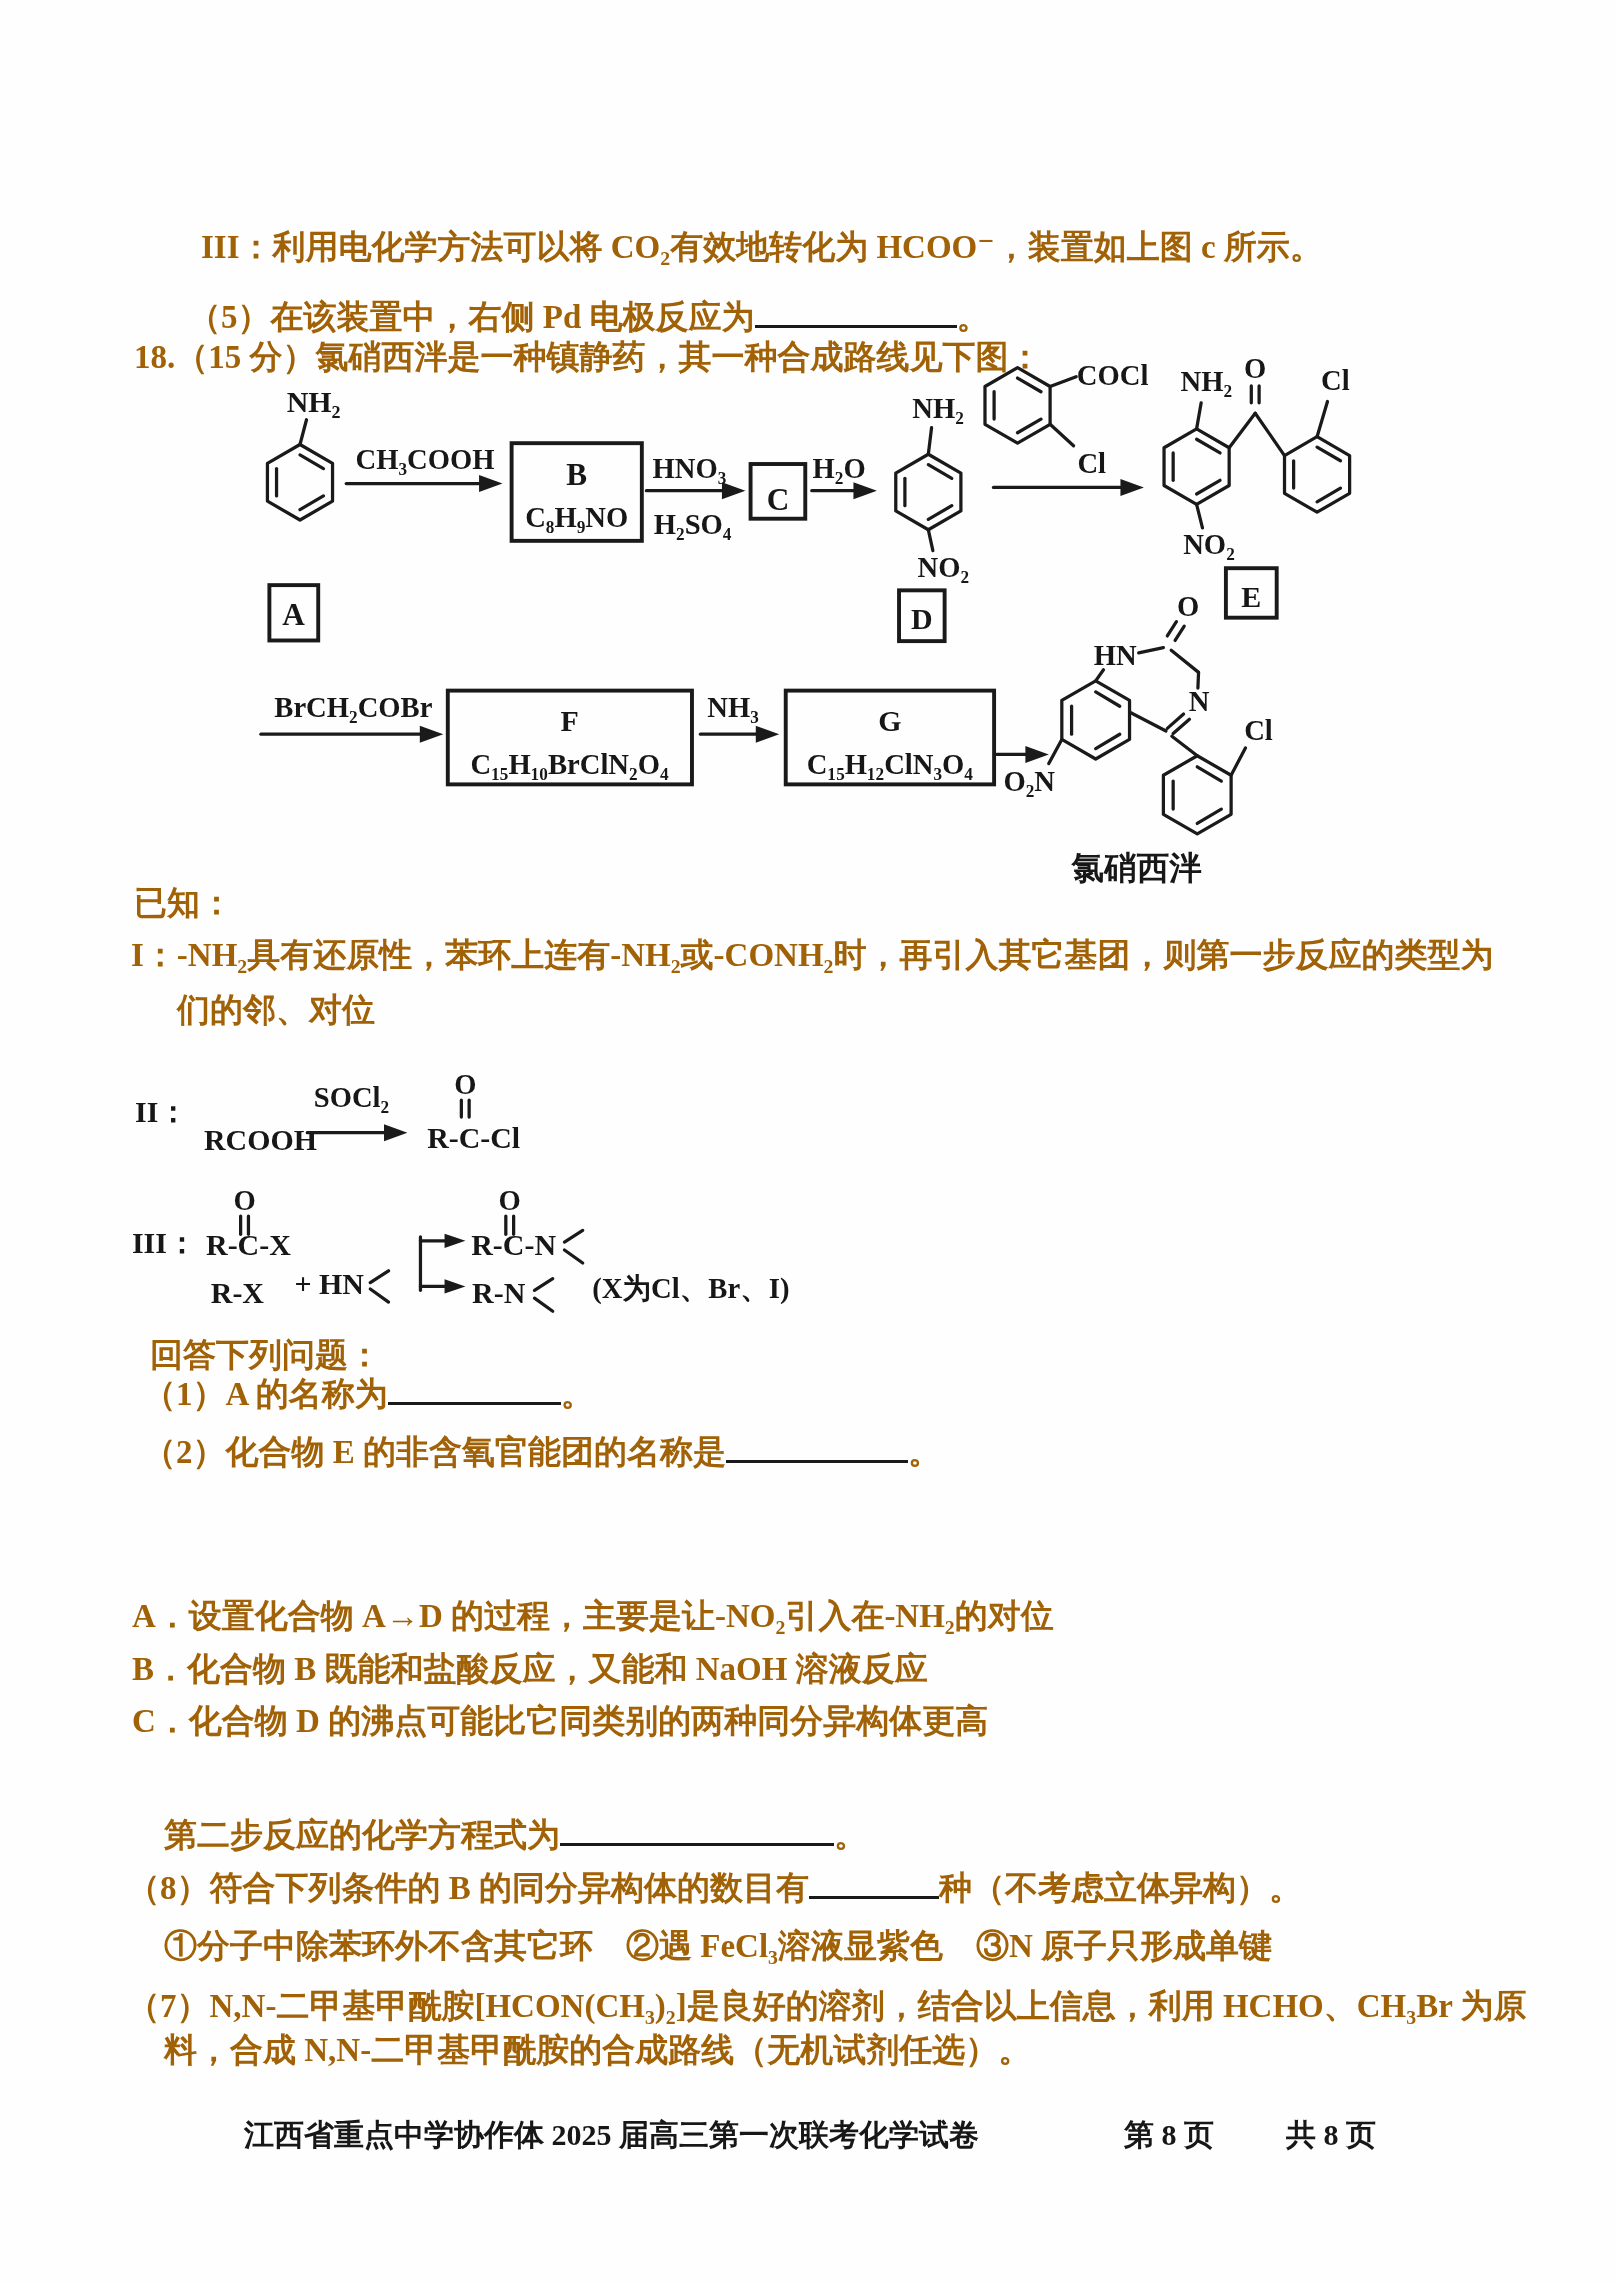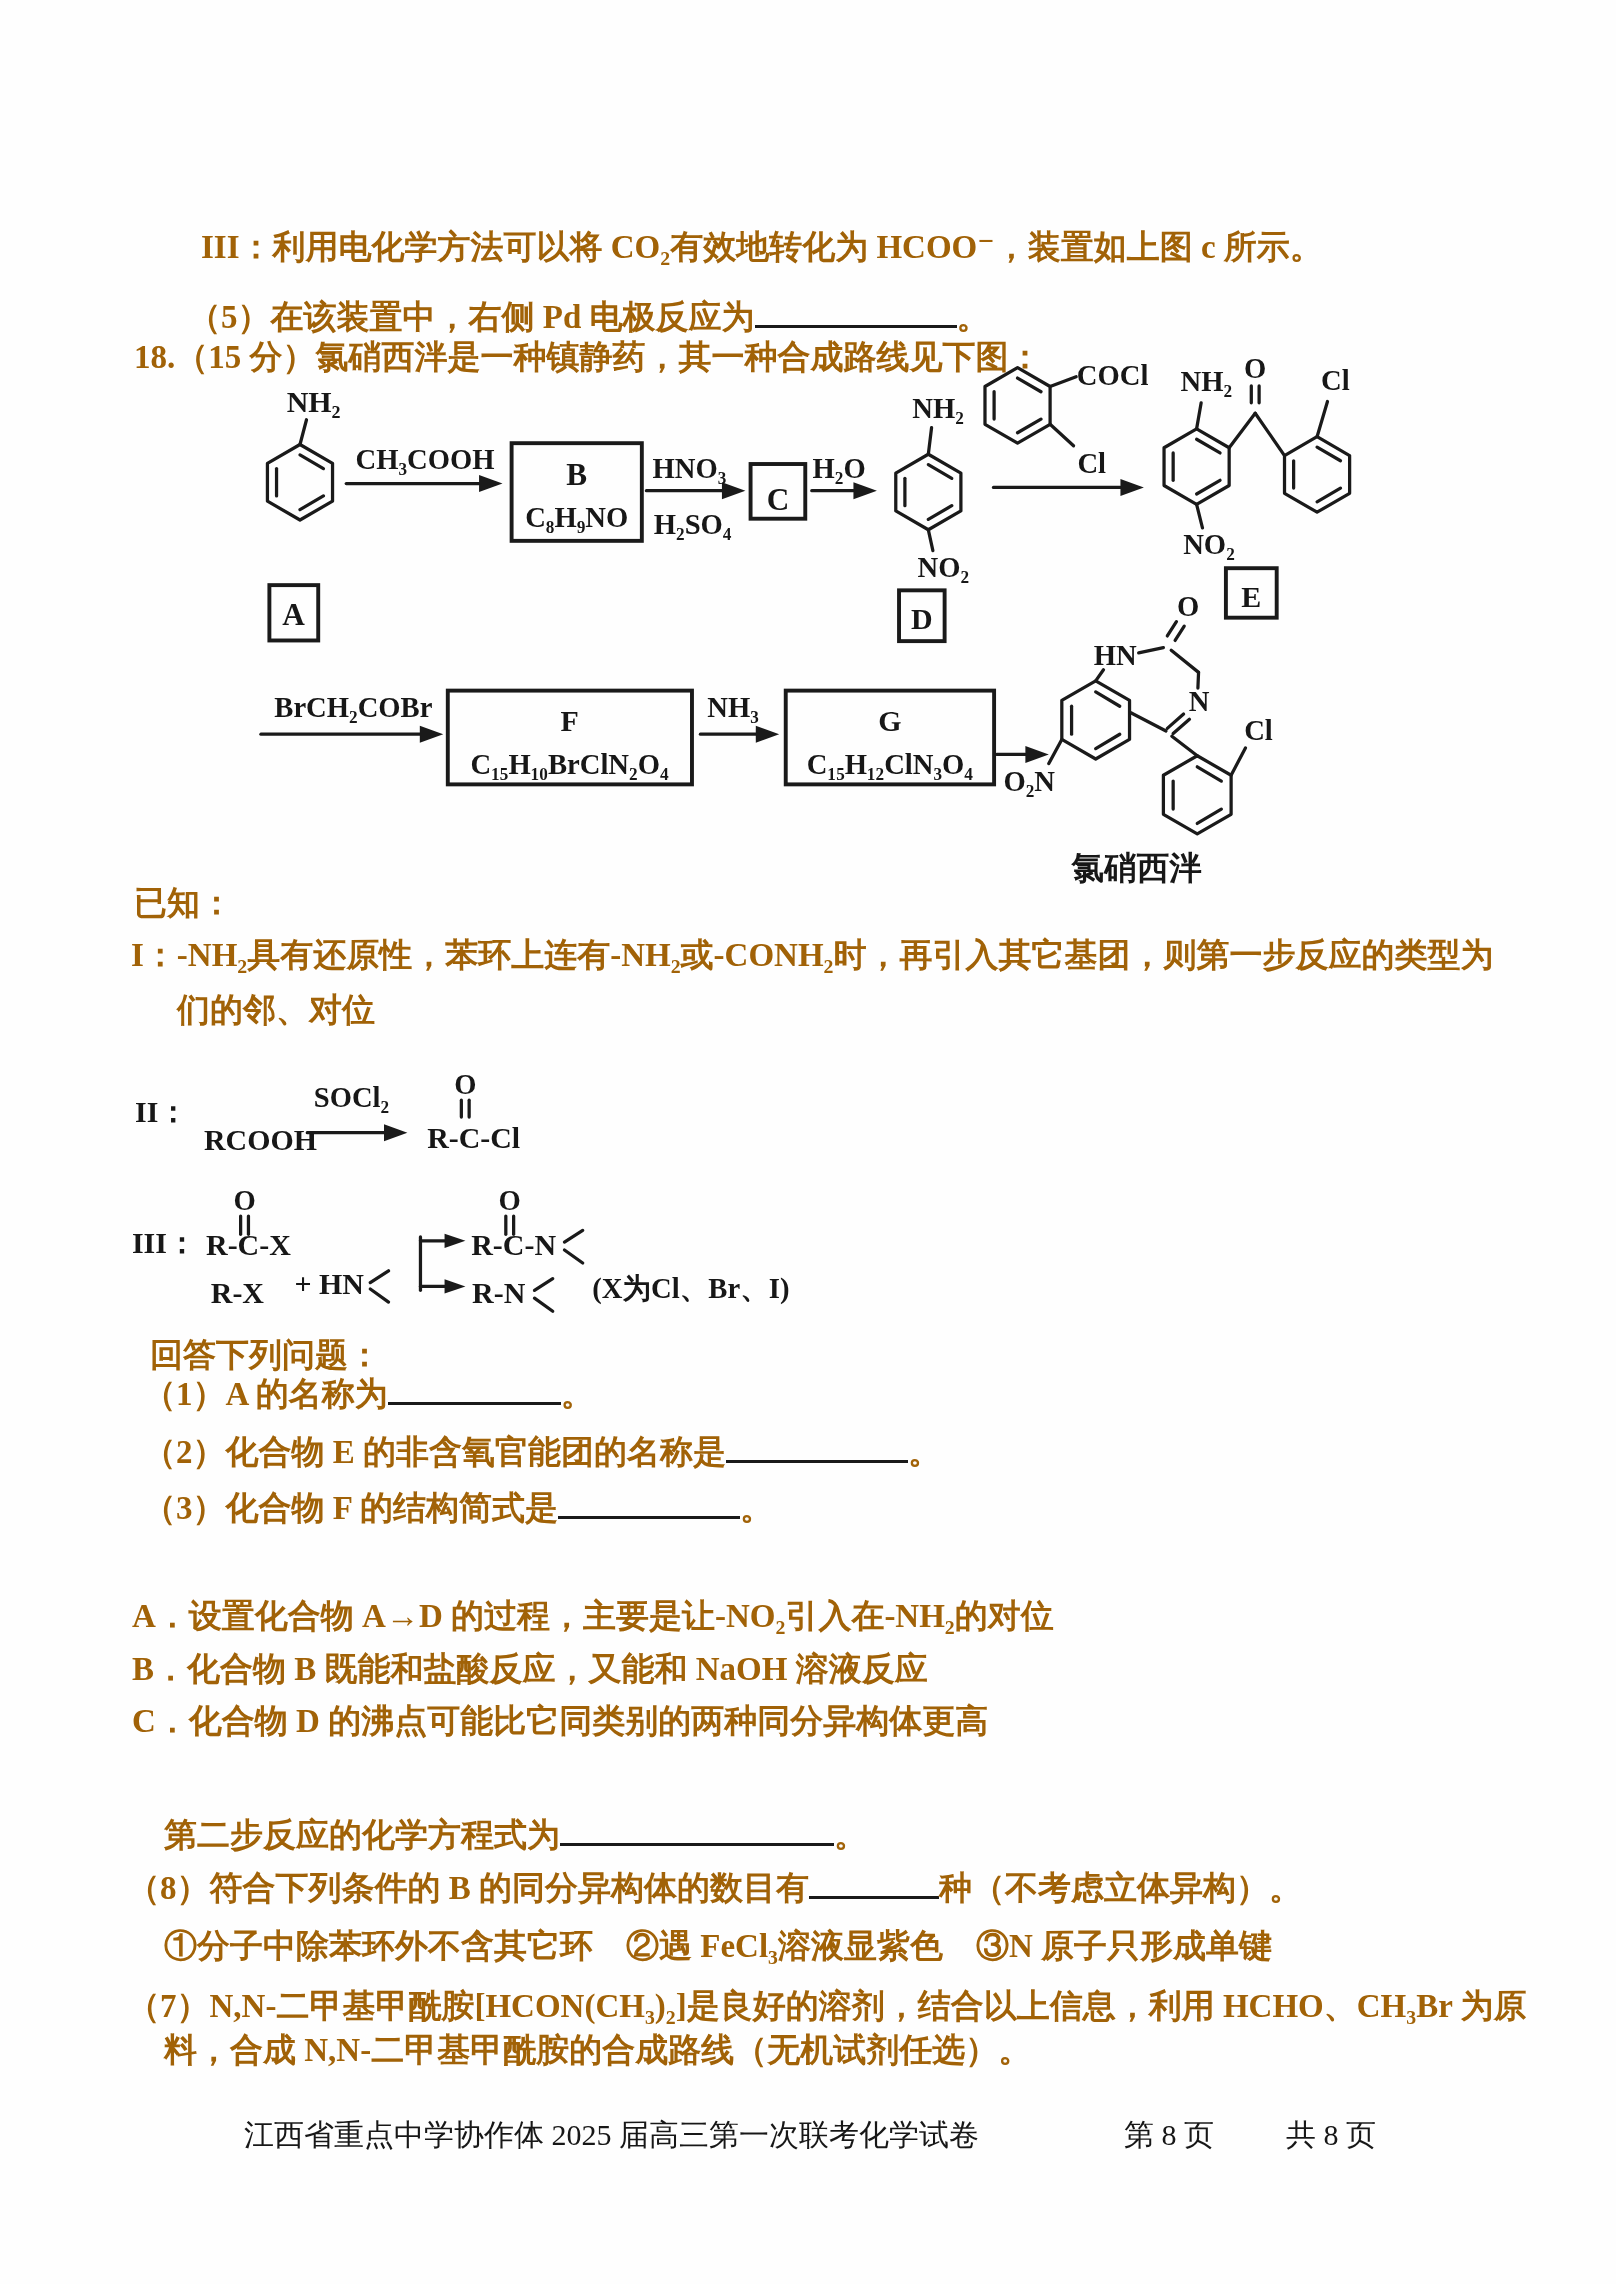--- a/index.html
+++ b/index.html
@@ -3,21 +3,21 @@
 <meta charset="utf-8">
 <style>
   html,body{margin:0;padding:0;}
   body{
     width:1616px;height:2284px;background:#ffffff;
     font-family:"Liberation Serif","DejaVu Serif",serif;color:#171717;
   }
   .page{position:relative;width:1616px;height:2284px;background:#fefefe;overflow:hidden;}
   .line{position:absolute;font-size:33px;font-weight:600;white-space:nowrap;color:#a16207;}
   .blank{display:inline-block;border-bottom:3.9px solid #1a1a1a;height:6.5px;}
-  .footer-txt{position:absolute;font-size:30px;font-weight:400;white-space:nowrap;}
+  .footer-txt{position:absolute;font-size:30px;font-weight:700;white-space:nowrap;}
   svg{position:absolute;overflow:visible;}
   svg text{fill:#171717;font-weight:700;font-family:"Liberation Serif","DejaVu Serif",serif;}
   .bond{stroke:#1a1a1a;stroke-width:5;stroke-linecap:round;fill:none;}
   .ring{stroke:#1a1a1a;stroke-width:5;stroke-linejoin:round;fill:none;}
   .box{stroke:#1a1a1a;stroke-width:6;fill:none;}
   .ah{fill:#1a1a1a;stroke:none;}
 </style>
 </head>
 <body>
 
@@ -231,21 +231,20 @@
 
     <text x="870" y="192" font-size="44" text-anchor="middle">(X为Cl、Br、I)</text>
   </svg>
 
   <div class="line" style="left:150px;top:1333px">回答下列问题：</div>
 
   <div class="line" style="left:143px;top:1372px"><span>（1）A 的名称为</span><span class="blank" style="width:173px"></span><span>。</span></div>
 
   <div class="line" style="left:143px;top:1430px"><span>（2）化合物 E 的非含氧官能团的名称是</span><span class="blank" style="width:182px"></span><span>。</span></div>
 
-  <div class="line" style="left:143px;top:1486px"><span>（3）化合物 F 的结构简式是</span><span class="blank" style="width:182px"></span><span>。</span></div>
 
 
   <div class="line" style="left:132px;top:1647px">B．化合物 B 既能和盐酸反应，又能和 NaOH 溶液反应</div>
   <div class="line" style="left:132px;top:1594px">A．设置化合物 A→D 的过程，主要是让-NO₂引入在-NH₂的对位</div>
   <div class="line" style="left:132px;top:1699px">C．化合物 D 的沸点可能比它同类别的两种同分异构体更高</div>
 
 
   <div class="line" style="left:164px;top:1813px"><span>第二步反应的化学方程式为</span><span class="blank" style="width:274px"></span><span>。</span></div>
 
   <div class="line" style="left:127px;top:1866px"><span>（8）符合下列条件的 B 的同分异构体的数目有</span><span class="blank" style="width:130px"></span><span>种（不考虑立体异构）。</span></div>

